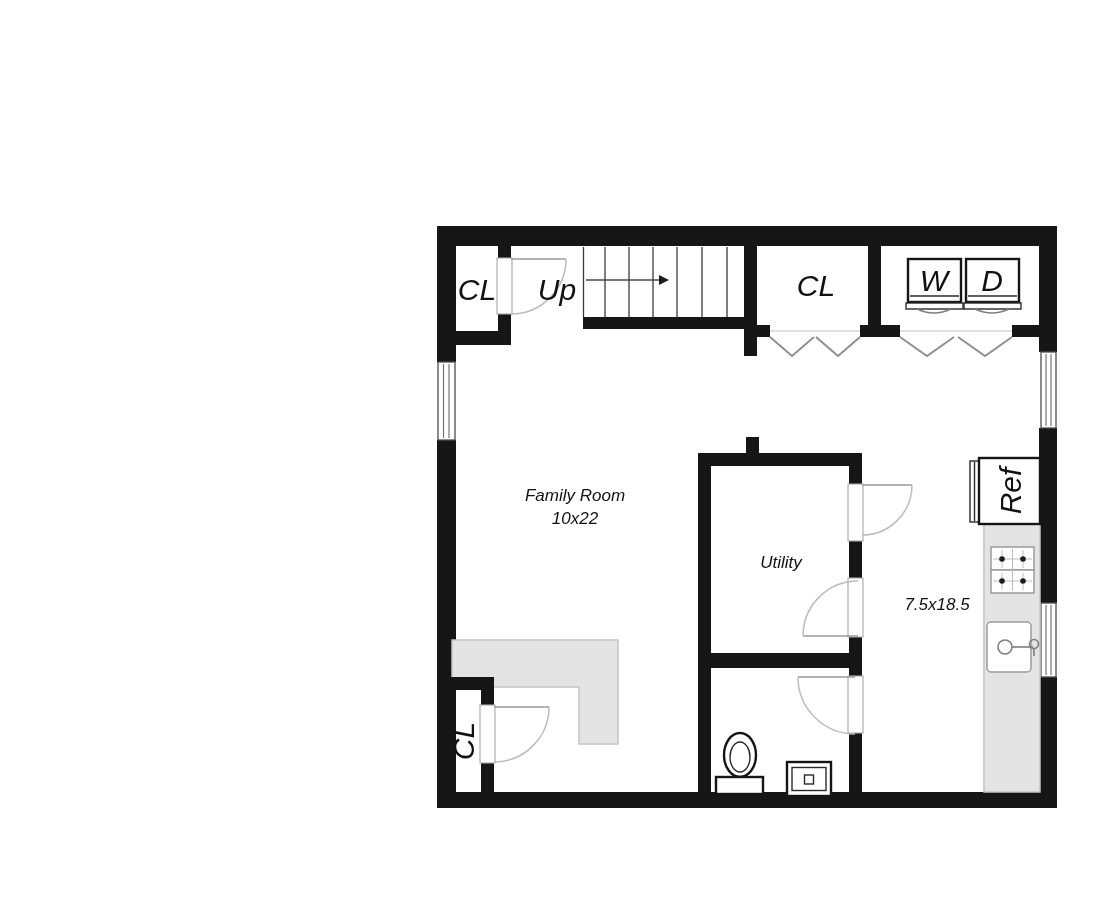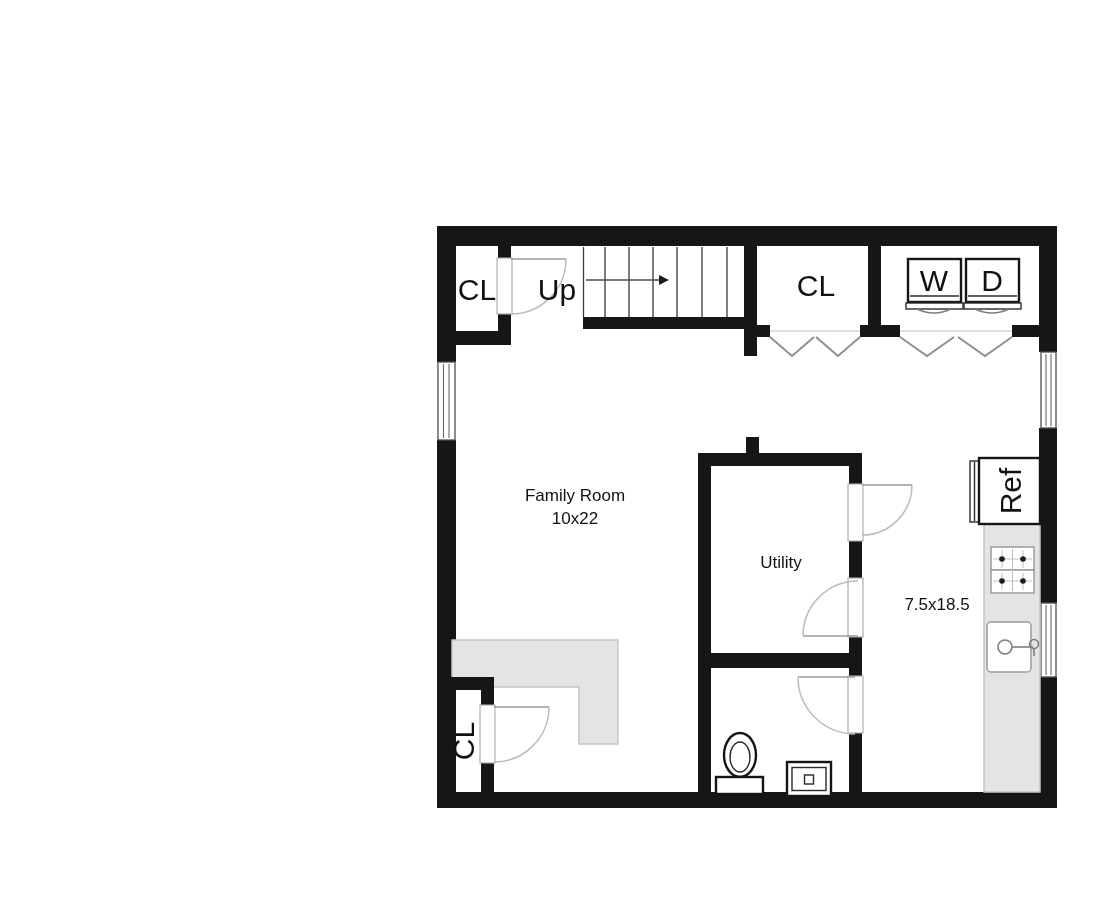--- a/index.html
+++ b/index.html
@@ -6,21 +6,21 @@
     --wall:#161616;
     --background:#ffffff;
     --counter-fill:#e4e4e4;
     --counter-border:#c4c4c4;
     --door-arc:#bcbcbc;
     --fixture-line:#8f8f8f;
     --text-color:#111111;
   }
   html,body{margin:0;padding:0;background:var(--background);}
   .page{position:relative;width:1084px;height:914px;background:var(--background);overflow:hidden;
-        font-family:"Liberation Sans",sans-serif;}
+        font-family:"Liberation Sans",sans-serif;font-style:italic;}
   svg{position:absolute;top:0;left:0;}
   .wall{fill:var(--wall);stroke:none;}
   .jamb{fill:#ffffff;stroke:#a8a8a8;stroke-width:1.1;}
   .leaf{stroke:#9b9b9b;stroke-width:1.6;fill:none;}
   .arc{fill:none;stroke:var(--door-arc);stroke-width:1.5;}
   .bifold{fill:none;stroke:var(--fixture-line);stroke-width:2;}
   .header-line{stroke:#c2c2c2;stroke-width:1.2;}
   .tread{stroke:#3a3a3a;stroke-width:1.3;}
   .stair-arrow{stroke:#4a4a4a;stroke-width:1.4;}
   .stair-arrow-head{fill:#1c1c1c;stroke:none;}

